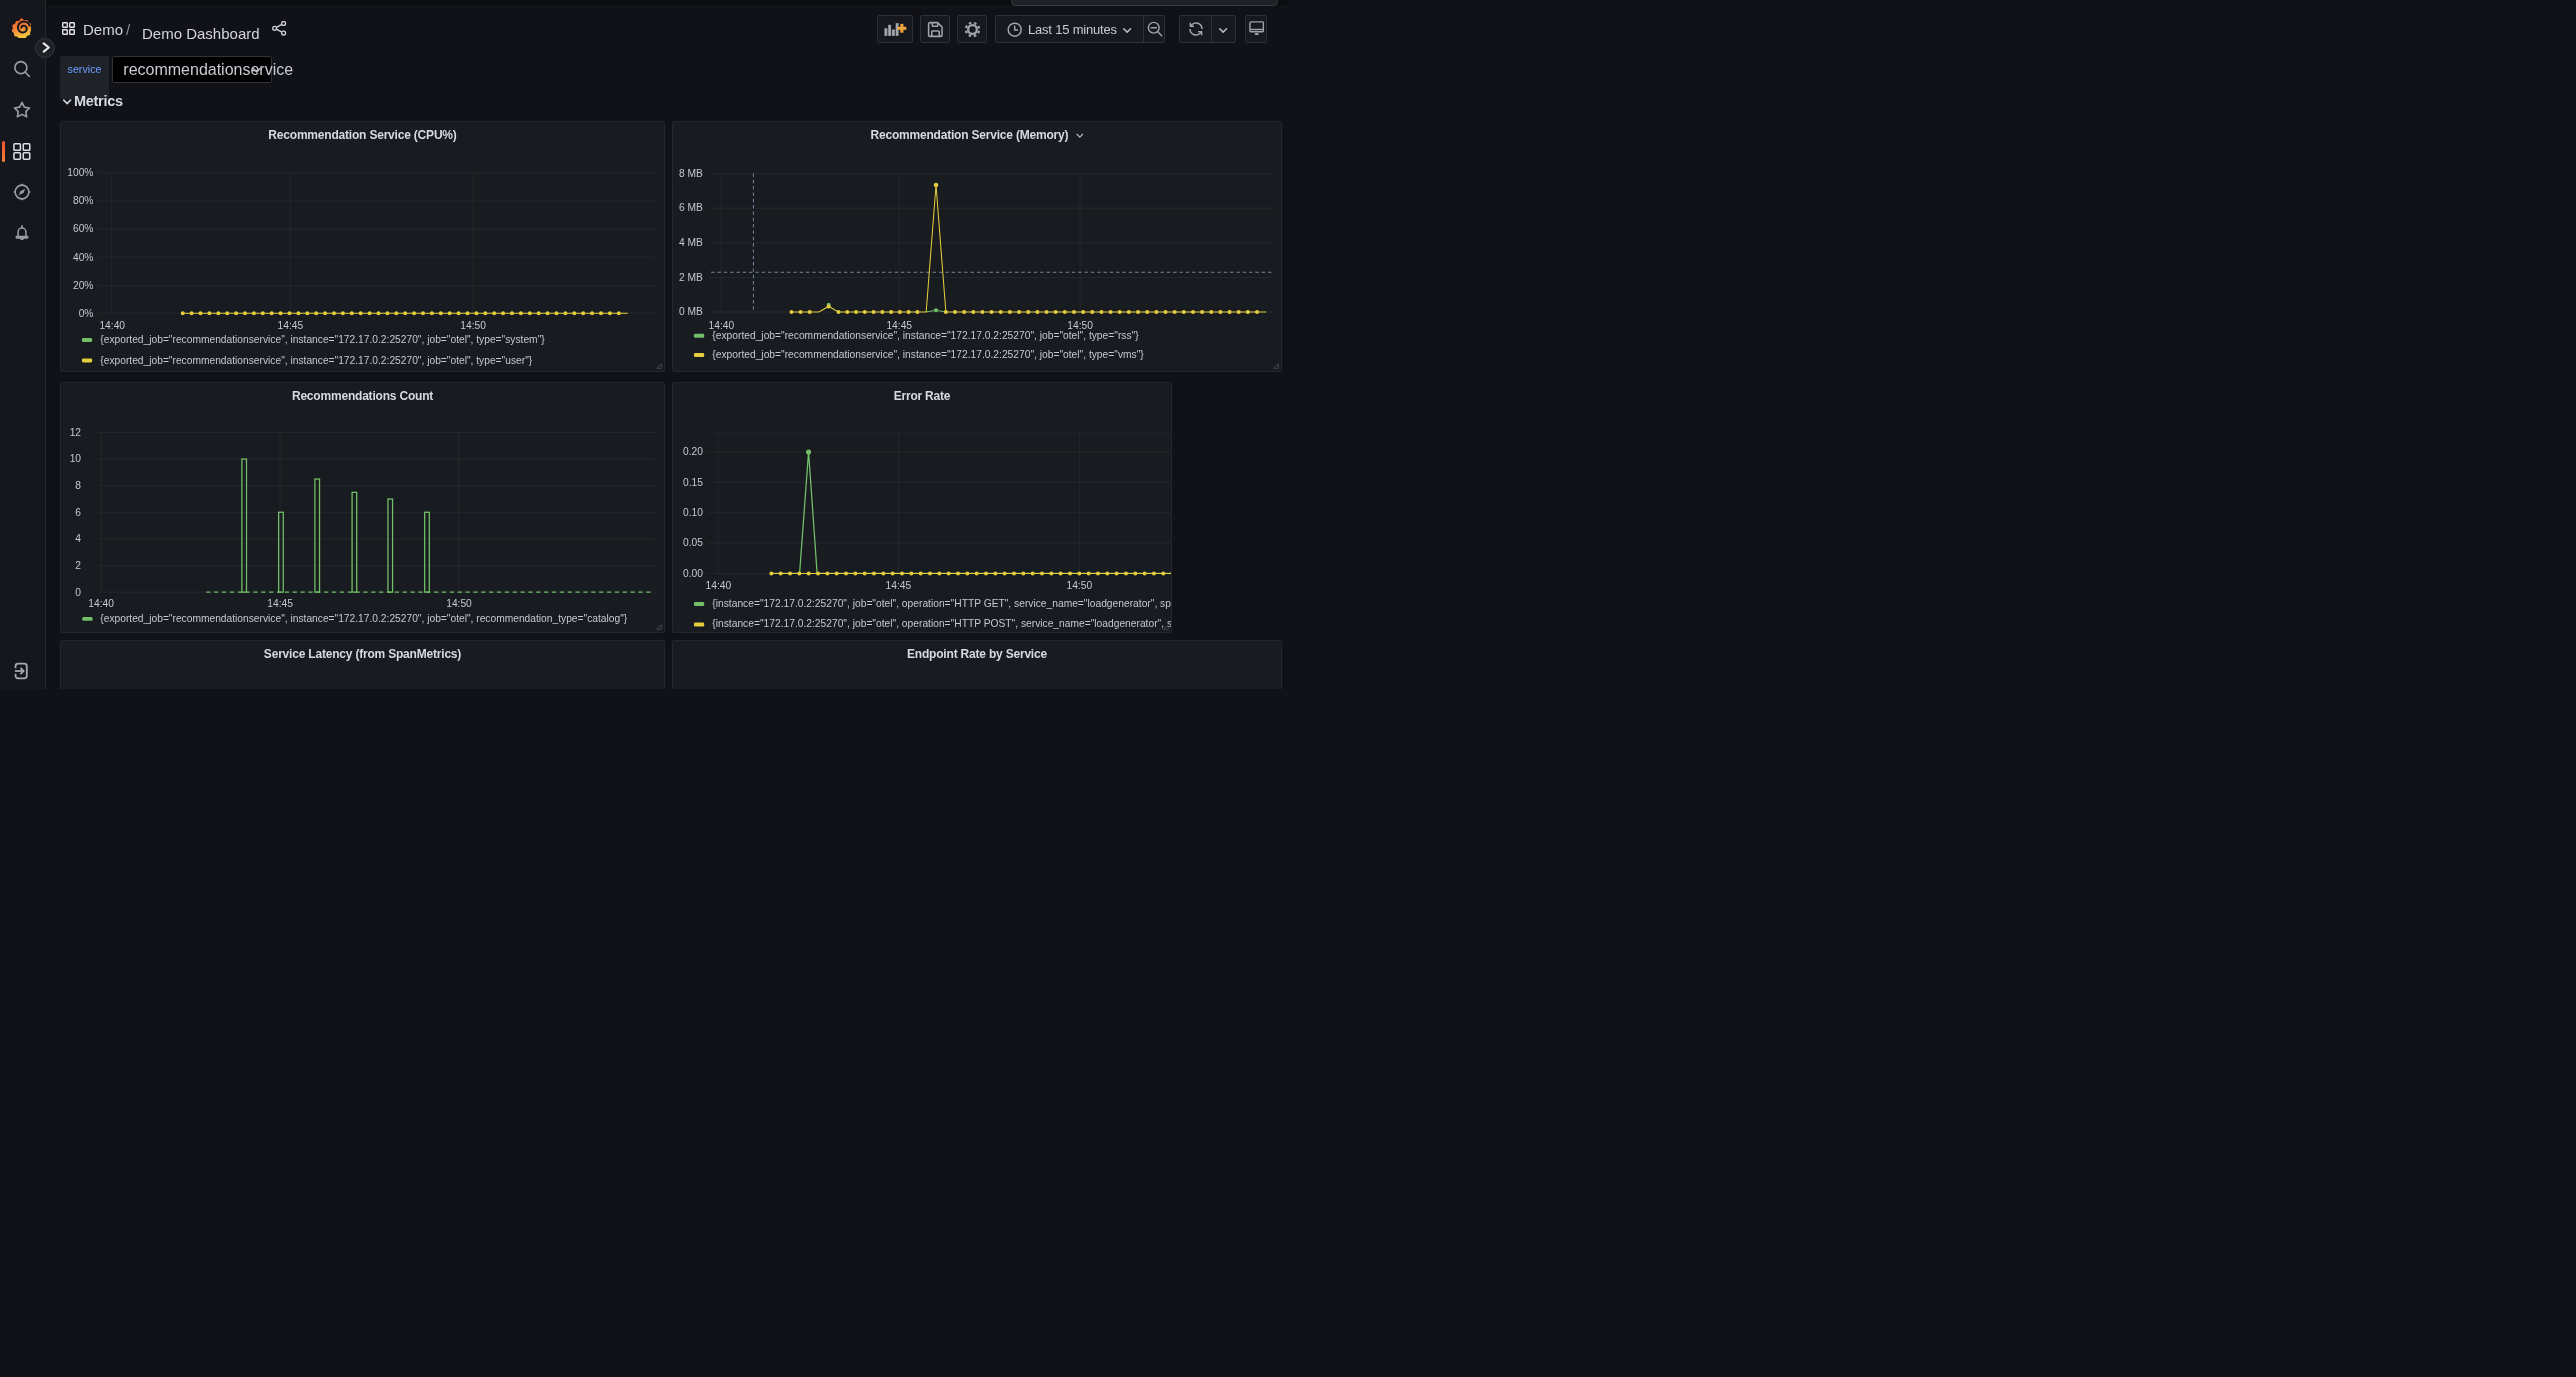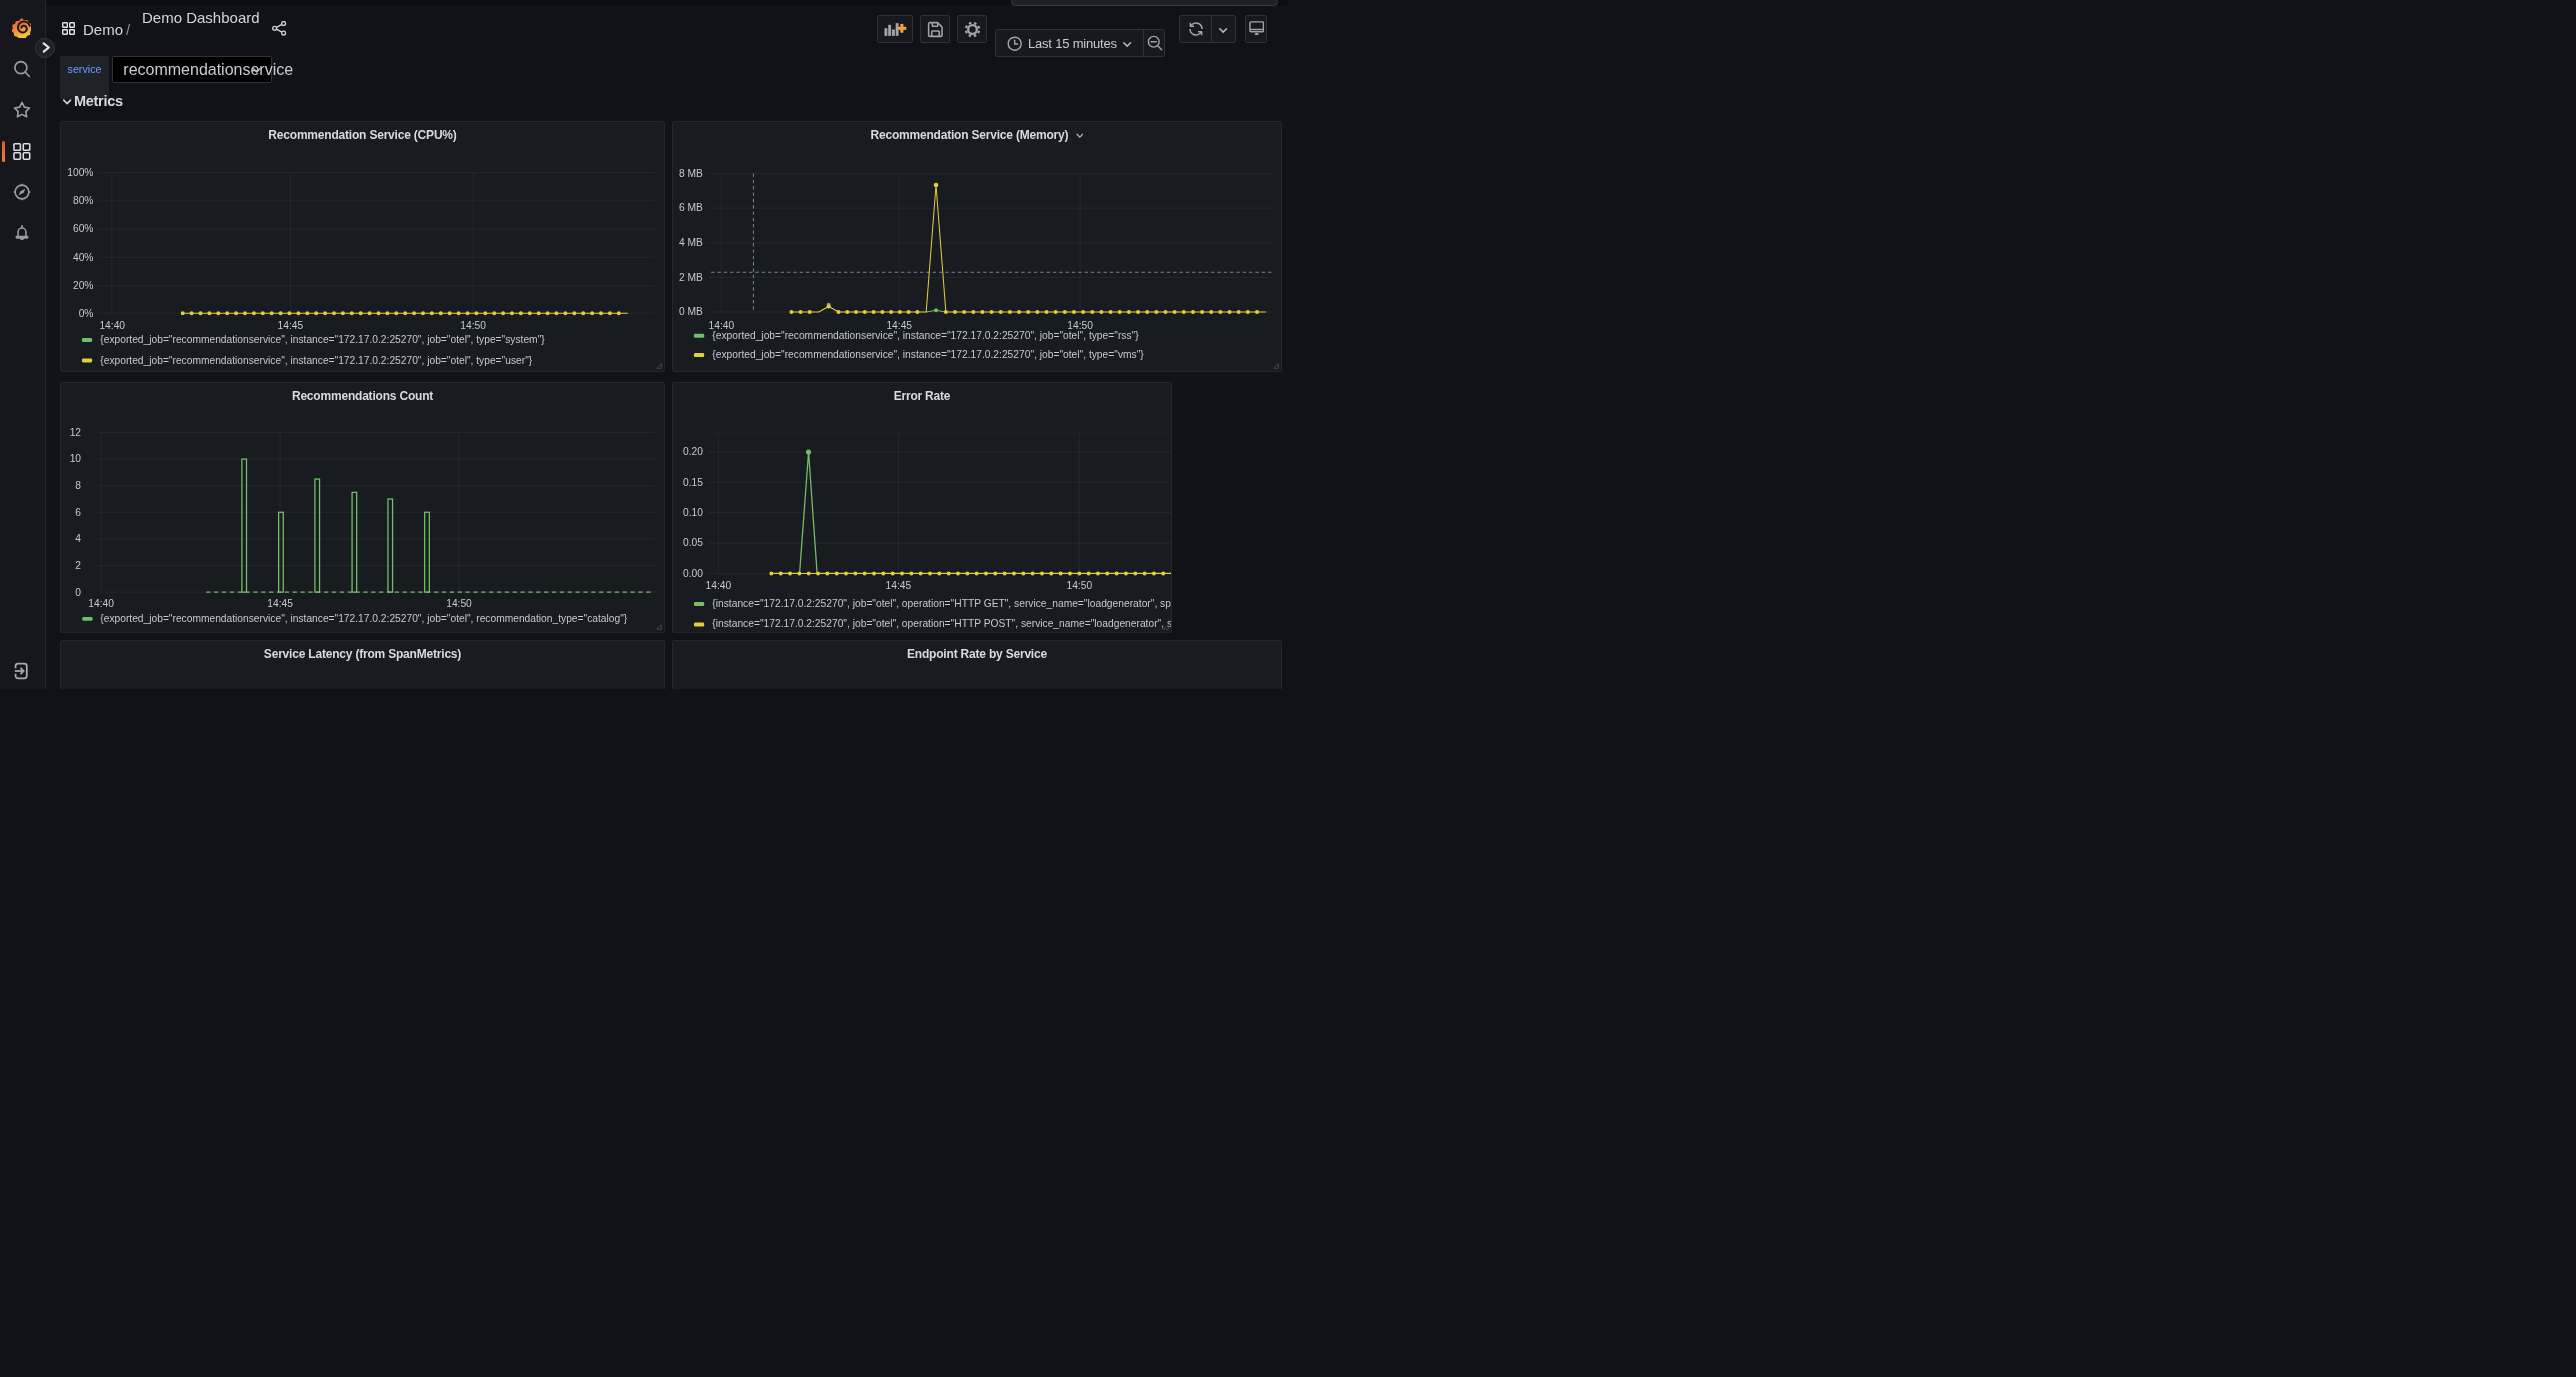--- a/index.html
+++ b/index.html
@@ -86,21 +86,21 @@
 <svg class="abs" style="left:62px;top:22px;color:#e4e5ec" width="13" height="13" viewBox="0 0 15 15">
   <g fill="none" stroke="currentColor" stroke-width="1.6">
     <rect x="0.8" y="0.8" width="5.3" height="5.3" rx="0.7"></rect>
     <rect x="8.9" y="0.8" width="5.3" height="5.3" rx="0.7"></rect>
     <rect x="0.8" y="8.9" width="5.3" height="5.3" rx="0.7"></rect>
     <rect x="8.9" y="8.9" width="5.3" height="5.3" rx="0.7"></rect>
   </g>
 </svg>
 <span class="abs crumbtxt" style="left:83px;top:20.5px;">Demo</span>
 <span class="abs crumbtxt" style="left:126px;top:20.5px;color:#8d8f98;">/</span>
-<span class="abs crumbtxt" style="left:142px;top:9px;">Demo Dashboard</span>
+<span class="abs crumbtxt" style="left:142px;top:25px;">Demo Dashboard</span>
 <svg class="abs" style="left:272px;top:21.4px;color:#d2d3db" width="14.5" height="14.5" viewBox="0 0 17 17">
   <g fill="none" stroke="currentColor" stroke-width="1.5">
     <circle cx="3.1" cy="8.5" r="2.3"></circle>
       <circle cx="13.6" cy="2.9" r="2.3"></circle>
       <circle cx="13.6" cy="14.1" r="2.3"></circle>
     <line x1="5.2" y1="7.4" x2="11.6" y2="4"></line>
       <line x1="5.2" y1="9.6" x2="11.6" y2="13"></line>
   </g>
 </svg>
 <div class="toolbtn" style="left:877px;width:36px;">
@@ -123,21 +123,21 @@
     <path d="M6.3,2.3 v3 a0.9,0.9 0 0 0 0.9,0.9 h4.6 a0.9,0.9 0 0 0 0.9,-0.9 v-3" fill="none" stroke="#a2a4ac" stroke-width="1.8"></path>
     <path d="M5.6,17.6 v-4.9 a0.9,0.9 0 0 1 0.9,-0.9 h7 a0.9,0.9 0 0 1 0.9,0.9 v4.9" fill="none" stroke="#a2a4ac" stroke-width="1.8"></path>
   </svg>
 </div>
 <div class="toolbtn" style="left:957px;width:30px;">
   <svg style="margin:5.1px 0 0 6.4px" width="17" height="17" viewBox="0 0 20 20">
     <circle cx="10" cy="10" r="5.1" fill="none" stroke="#a2a4ac" stroke-width="2.7"></circle>
     <circle cx="10" cy="10" r="7.8" fill="none" stroke="#a2a4ac" stroke-width="2.7" stroke-dasharray="3.05 3.08" transform="rotate(11 10 10)"></circle>
   </svg>
 </div>
-<div class="toolbtn" style="left:995px;width:170px;margin-top:14px;">
+<div class="toolbtn" style="left:995px;width:170px;">
   <svg class="abs" style="left:11px;top:6px" width="15.4" height="15.4" viewBox="0 0 18 18">
     <circle cx="9" cy="9" r="7.6" fill="none" stroke="#a2a4ac" stroke-width="1.7"></circle>
     <path d="M9,4.8 V9.4 H12.4" fill="none" stroke="#a2a4ac" stroke-width="1.7" stroke-linecap="round"></path>
   </svg>
   <span class="abs" style="left:32px;top:6px;font-size:13px;font-weight:500;color:#c9cad3;letter-spacing:-0.2px;">Last 15 minutes</span>
   <svg class="abs" style="left:126px;top:11px" width="10.3" height="7.7" viewBox="0 0 12 9">
       <path d="M2 2 L6 6 L10 2" stroke="#b6b8c1" stroke-width="1.8" fill="none" stroke-linecap="round"></path>
     </svg>
   <div class="abs" style="left:147px;top:0;bottom:0;width:0.9px;background:#2e3137;"></div>
   <svg class="abs" style="left:151px;top:5.6px" width="16" height="16" viewBox="0 0 19 19">

